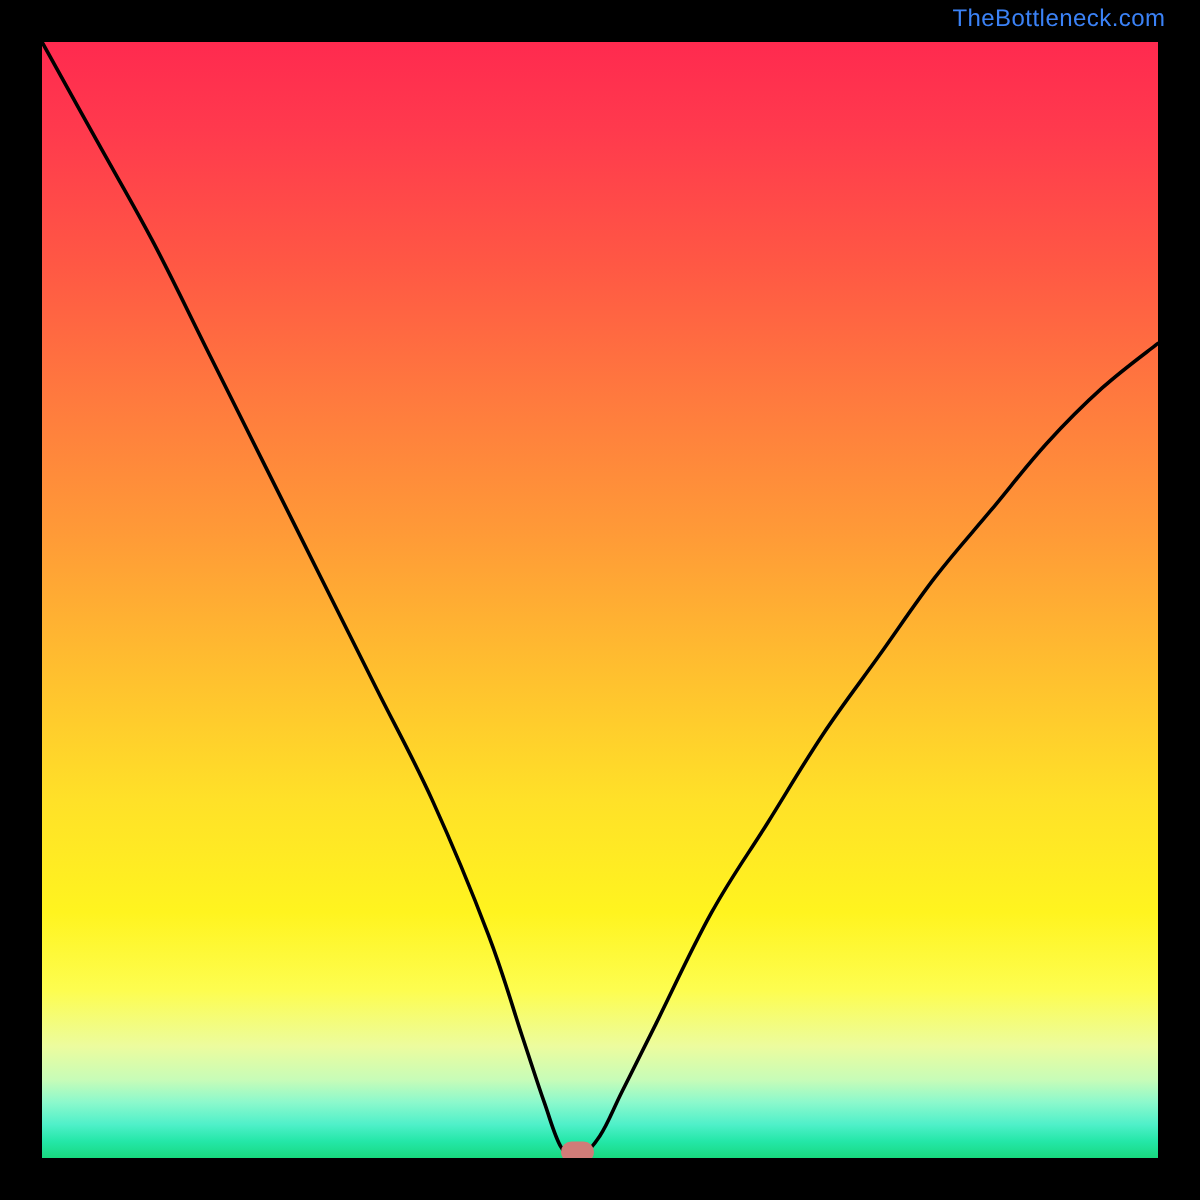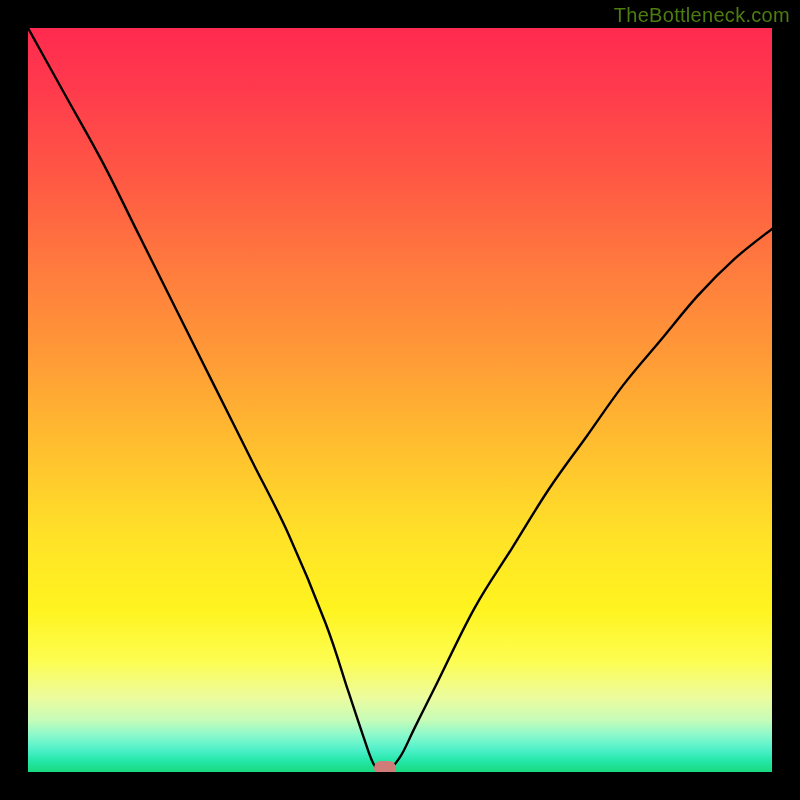--- a/index.html
+++ b/index.html
@@ -13,23 +13,23 @@
   }
   .frame {
     position: relative;
     width: 800px;
     height: 800px;
     background: #000;
   }
   .watermark {
     position: absolute;
     top: 4px;
-    right: 10px;
-    color: #4d7c0f;
-    font-size: 20px;
+    right: 23px;
+    color: #3b82f6;
+    font-size: 16px;
     font-weight: 500;
     letter-spacing: 0.3px;
     z-index: 20;
   }
   .plot-area {
     position: absolute;
     left: 28px;
     top: 28px;
     width: 744px;
     height: 744px;

